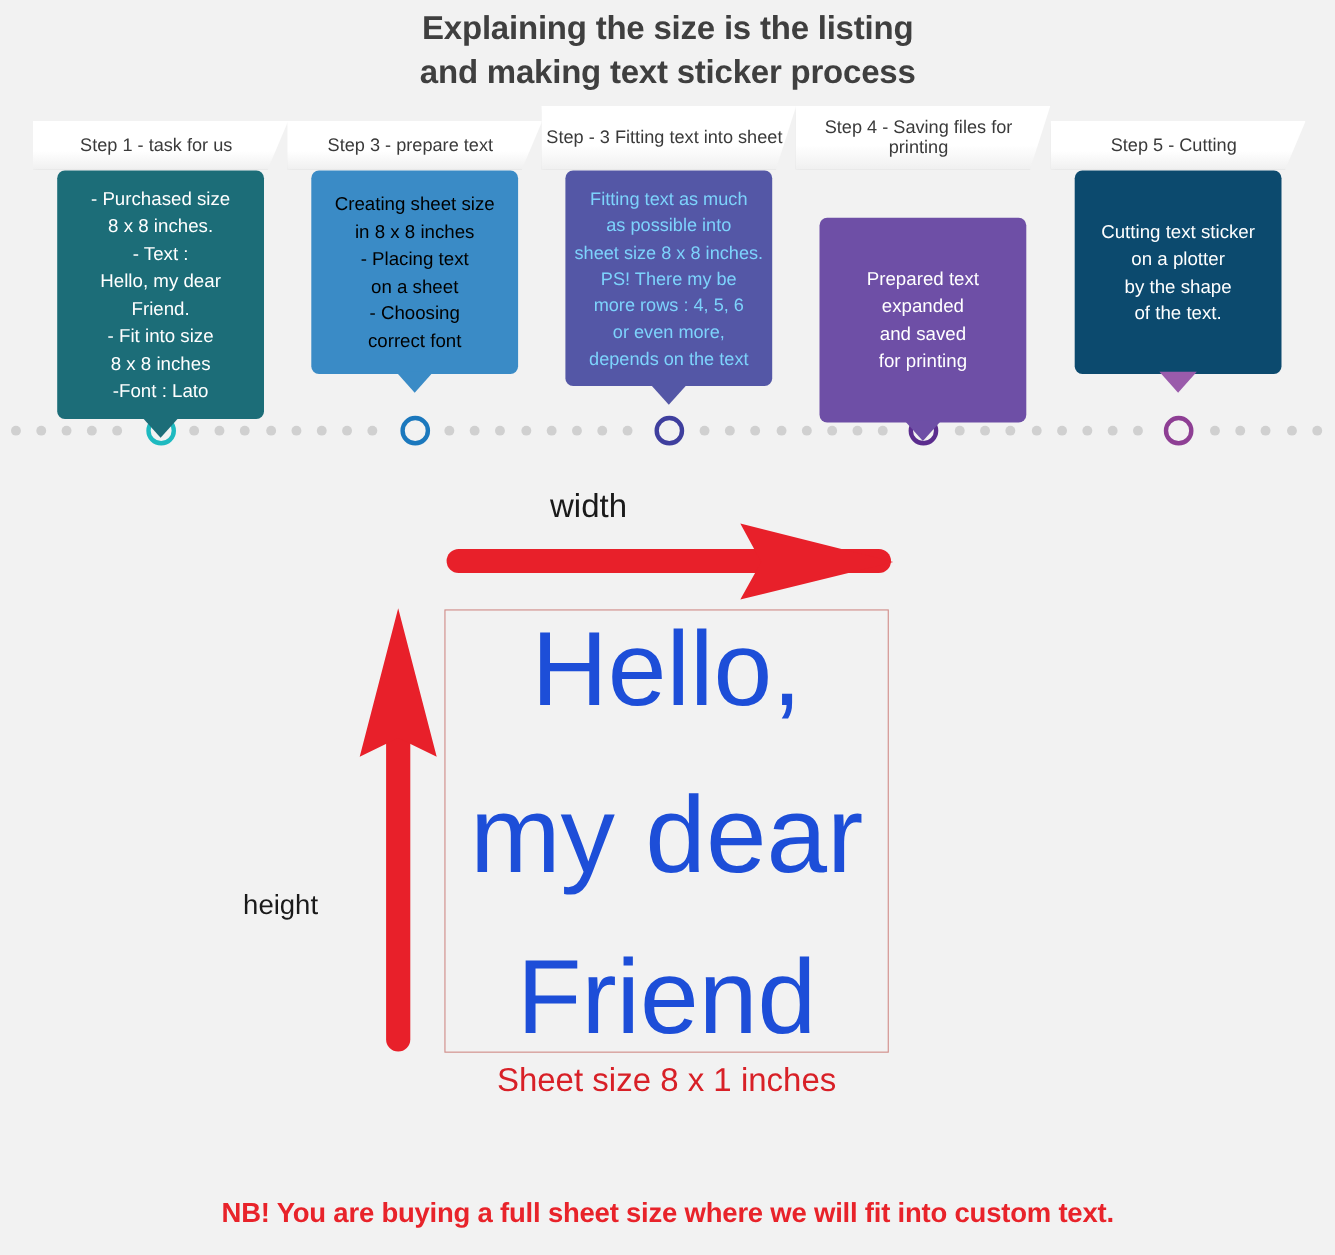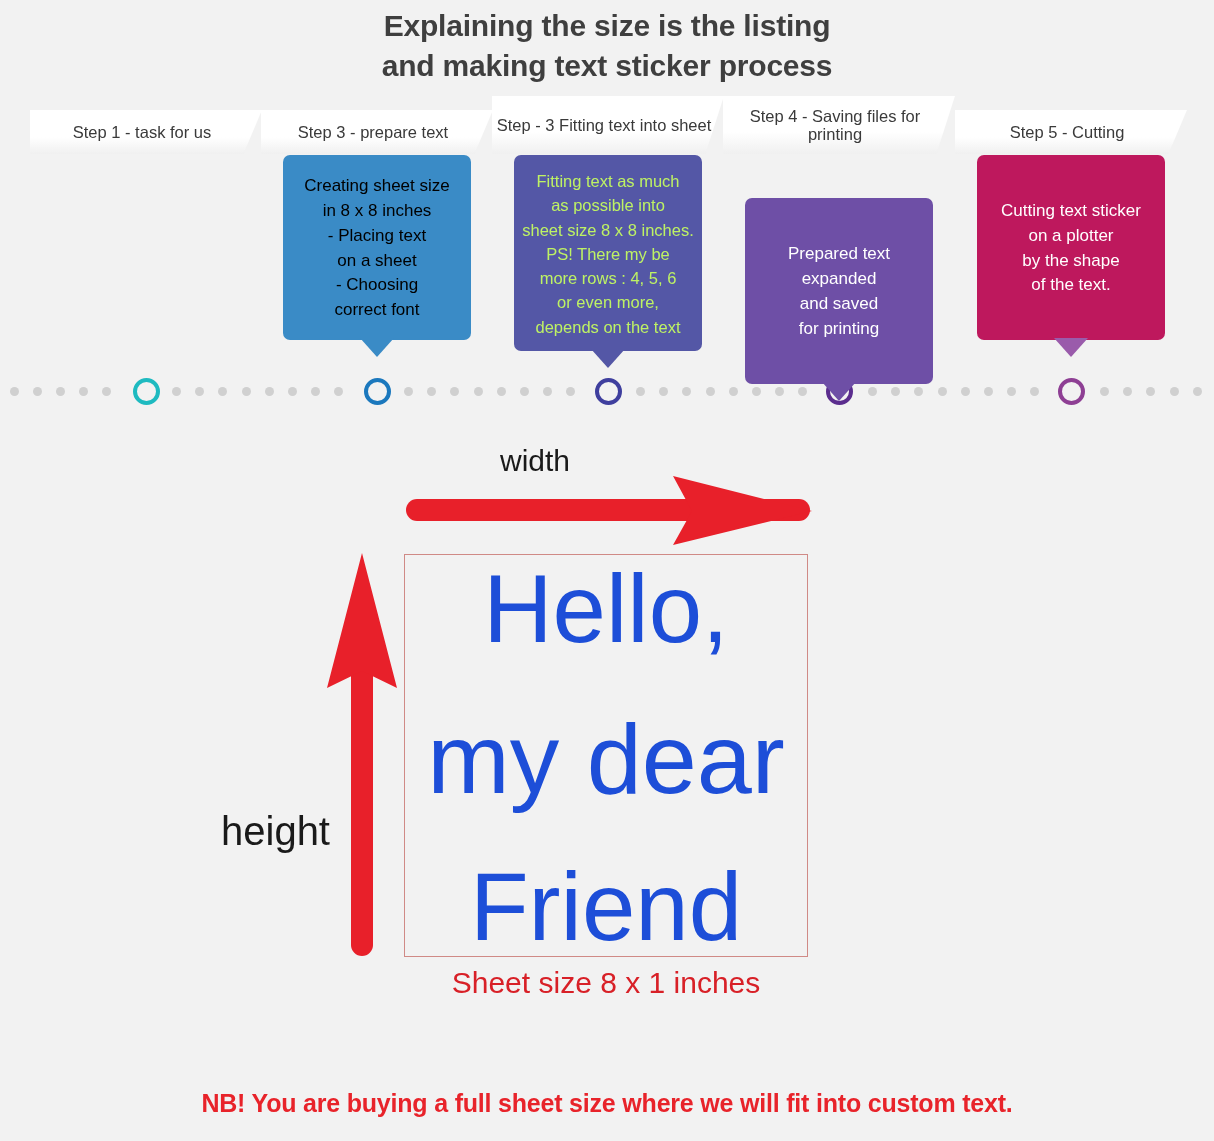--- a/index.html
+++ b/index.html
@@ -128,21 +128,21 @@
     left: 500px;
     top: 428px;
     font-size: 30px;
     color: #1a1a1a;
     font-family: "Liberation Sans", sans-serif;
   }
   .height-label {
     position: absolute;
     left: 221px;
     top: 793px;
-    font-size: 40px;
+    font-size: 25px;
     color: #1a1a1a;
   }
 
   .sheet-box {
     position: absolute;
     left: 404px;
     top: 538px;
     width: 404px;
     height: 403px;
     border: 1px solid #d08a86;
@@ -197,40 +197,51 @@
 
 <div class="title">
   <span class="l1">Explaining the size is the listing</span>
   <span class="l2">and making text sticker process</span>
 </div>
 
 <div class="steps">
 
   <div class="step" style="left:52px;">
     <div class="step-ribbon">Step 1 - task for us</div>
+    <div class="step-body" style="background:#1c6d78;color:#1c6d78;">
+      <div class="lines" style="color:#ffffff;">- Purchased size
+8 x 8 inches.
+- Text :
+Hello, my dear
+Friend.
+- Fit into size
+8 x 8 inches
+-Font : Lato</div>
+      <div class="step-tail"></div>
+    </div>
   </div>
 
   <div class="step" style="left:283px;">
     <div class="step-ribbon">Step 3 - prepare text</div>
     <div class="step-body" style="background:#3a8bc6;color:#3a8bc6;">
       <div class="lines" style="color:#000000;">Creating sheet size
 in 8 x 8 inches
 - Placing text
 on a sheet
 - Choosing
 correct font</div>
       <div class="step-tail"></div>
     </div>
   </div>
 
   <div class="step" style="left:514px;">
     <div class="step-ribbon" style="margin-top:-14px;height:58px;">Step - 3
 Fitting text into sheet</div>
     <div class="step-body" style="background:#5457a6;color:#5457a6;min-height:186px;font-size:16.5px;">
-      <div class="lines" style="color:#bef264;">Fitting text as much
+      <div class="lines" style="color:#7dd3fc;">Fitting text as much
 as possible into
 sheet size 8 x 8 inches.
 PS! There my be
 more rows : 4, 5, 6
 or even more,
 depends on the text</div>
       <div class="step-tail"></div>
     </div>
   </div>
 
@@ -241,21 +252,21 @@
       <div class="lines" style="color:#ffffff;">Prepared text
 expanded
 and saved
 for printing</div>
       <div class="step-tail"></div>
     </div>
   </div>
 
   <div class="step" style="left:977px;">
     <div class="step-ribbon">Step 5 - Cutting</div>
-    <div class="step-body" style="background:#be185d;color:#9a5bab;justify-content:flex-end;">
+    <div class="step-body" style="background:#0c4a6e;color:#9a5bab;justify-content:flex-end;">
       <div class="lines" style="color:#ffffff;">Cutting text sticker
 on a plotter
 by the shape
 of the text.</div>
       <div class="step-tail"></div>
     </div>
   </div>
 
 </div>
 

